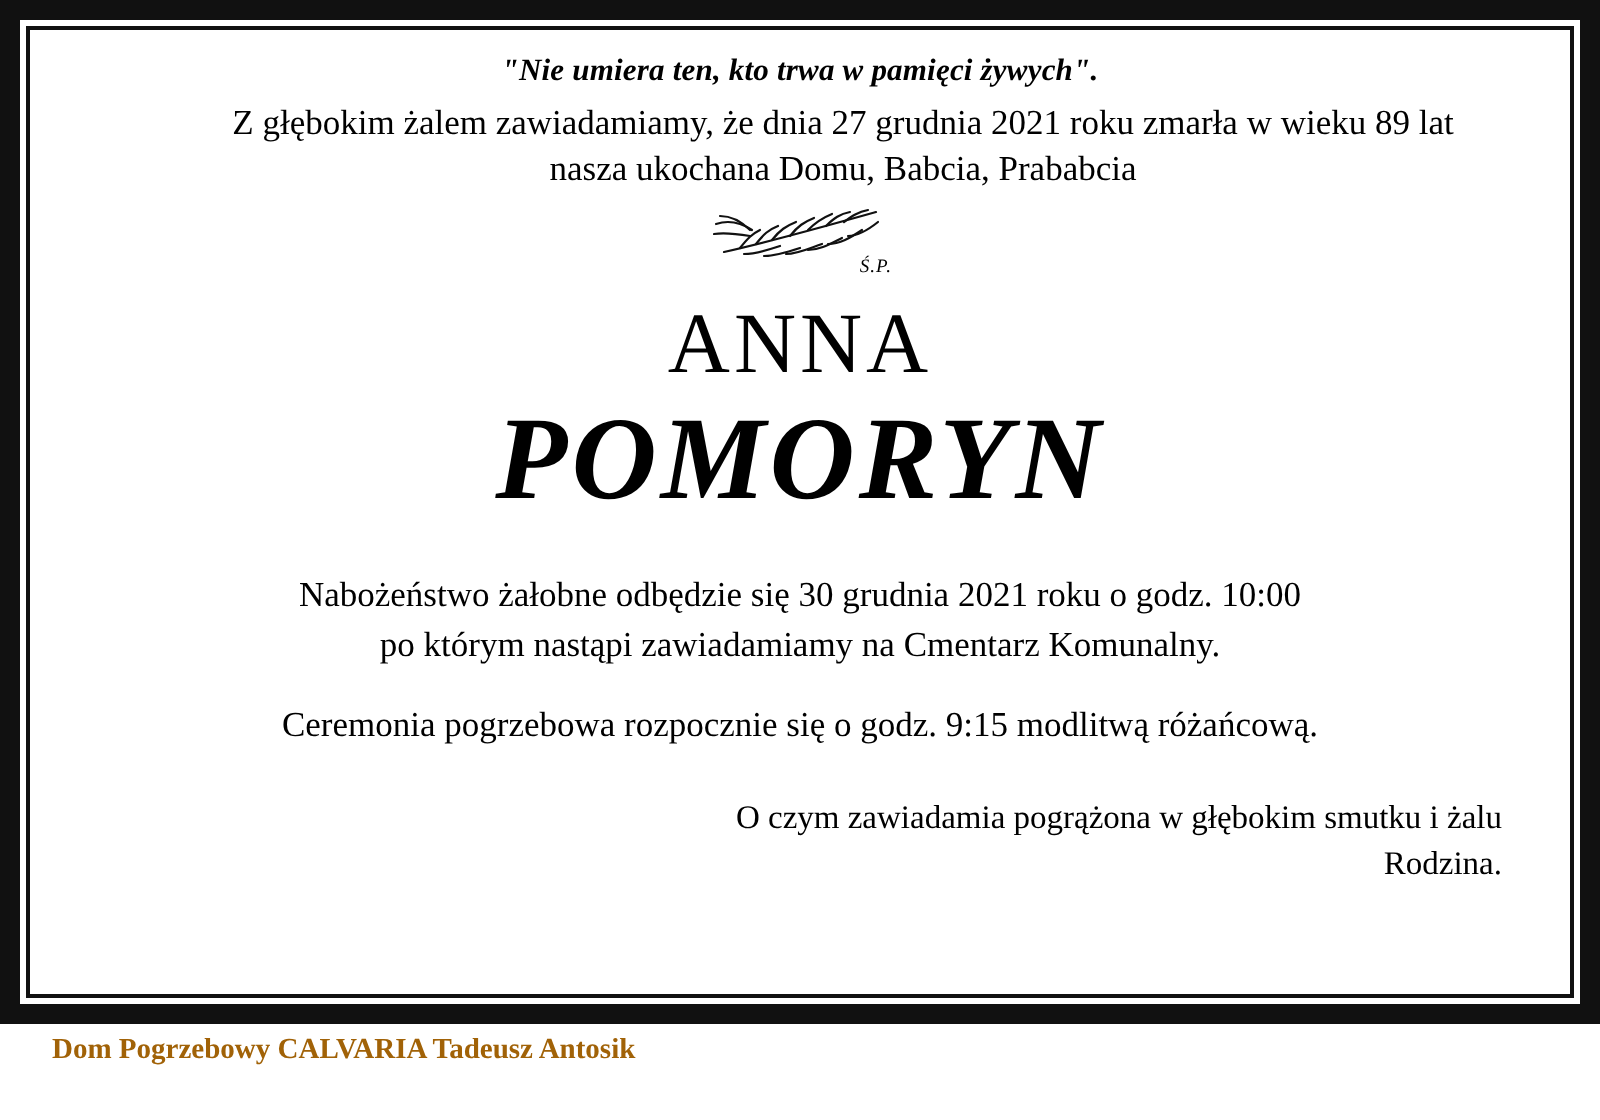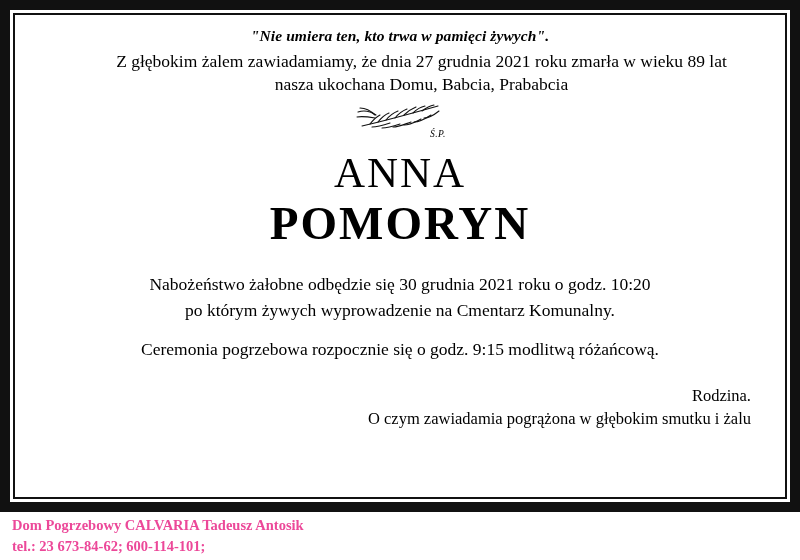--- a/index.html
+++ b/index.html
@@ -84,26 +84,27 @@
     font-style: italic;
   }
   .name-first {
     font-size: 43px;
     letter-spacing: 2px;
     margin-top: 10px;
     text-align: left;
     line-height: 1.05;
   }
   .name-last {
-    font-size: 47px;
+    font-size: 59px;
     font-weight: bold;
     letter-spacing: 2px;
     margin-top: 4px;
     text-align: center;
     line-height: 1.05;
+    font-style: italic;
   }
   .details {
     text-align: center;
     font-size: 17.5px;
     line-height: 1.45;
     margin-top: 24px;
   }
   .details div {
     white-space: nowrap;
   }
@@ -122,28 +123,28 @@
     line-height: 1.4;
     padding-right: 4px;
     box-sizing: border-box;
   }
   .family div {
     white-space: nowrap;
   }
   
   .footer {
     position: absolute;
-    left: 12px;
+    left: 26px;
     top: 515px;
     width: 760px;
     font-family: "Liberation Serif", serif;
     font-weight: bold;
     font-size: 14.5px;
     line-height: 1.42;
-    color: #ec4899;
+    color: #a16207;
   }
 </style>
 </head>
 <body>
 
 <div class="page">
 
   <div class="obituary-frame">
     <div class="obituary-inner-gap">
       <div class="obituary-thin-border">
@@ -181,33 +182,32 @@
               </g>
             </svg>
           </span>
           <div class="sp-label">Ś.P.</div>
         </div>
 
         <div class="name-first">ANNA</div>
         <div class="name-last">POMORYN</div>
 
         <div class="details">
-          <div>Nabożeństwo żałobne odbędzie się 30 grudnia 2021 roku o godz. 10:20</div>
-          <div>po którym żywych wyprowadzenie na Cmentarz Komunalny.</div>
+          <div>Nabożeństwo żałobne odbędzie się 30 grudnia 2021 roku o godz. 10:00</div>
+          <div>po którym nastąpi zawiadamiamy na Cmentarz Komunalny.</div>
         </div>
 
         <div class="ceremony">Ceremonia pogrzebowa rozpocznie się o godz. 9:15 modlitwą różańcową.</div>
 
         <div class="family">
+          <div>O czym zawiadamia pogrążona w głębokim smutku i żalu</div>
           <div>Rodzina.</div>
-          <div>O czym zawiadamia pogrążona w głębokim smutku i żalu</div>
         </div>
 
       </div>
     </div>
   </div>
 
   <div class="footer">
     <div>Dom Pogrzebowy CALVARIA Tadeusz Antosik</div>
-    <div>tel.: 23 673-84-62; 600-114-101;</div>
   </div>
 
 </div>
 
 </body></html>

